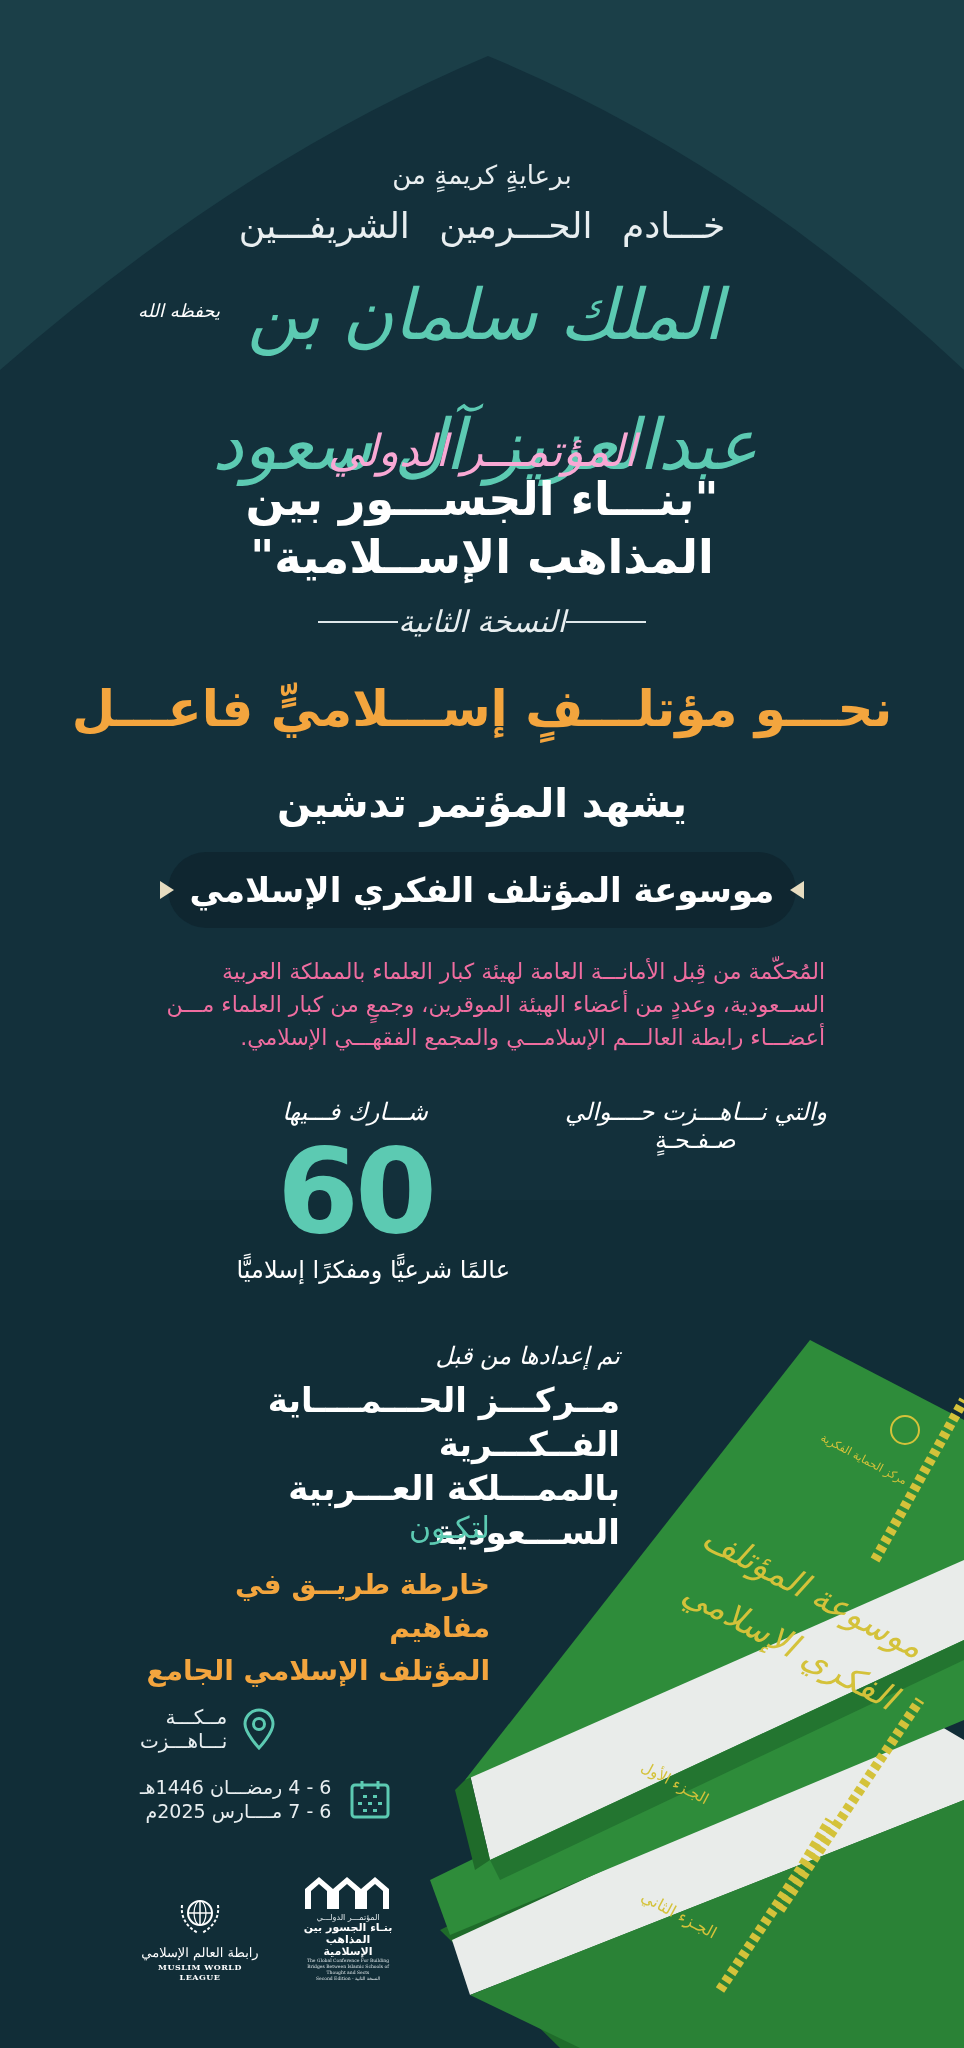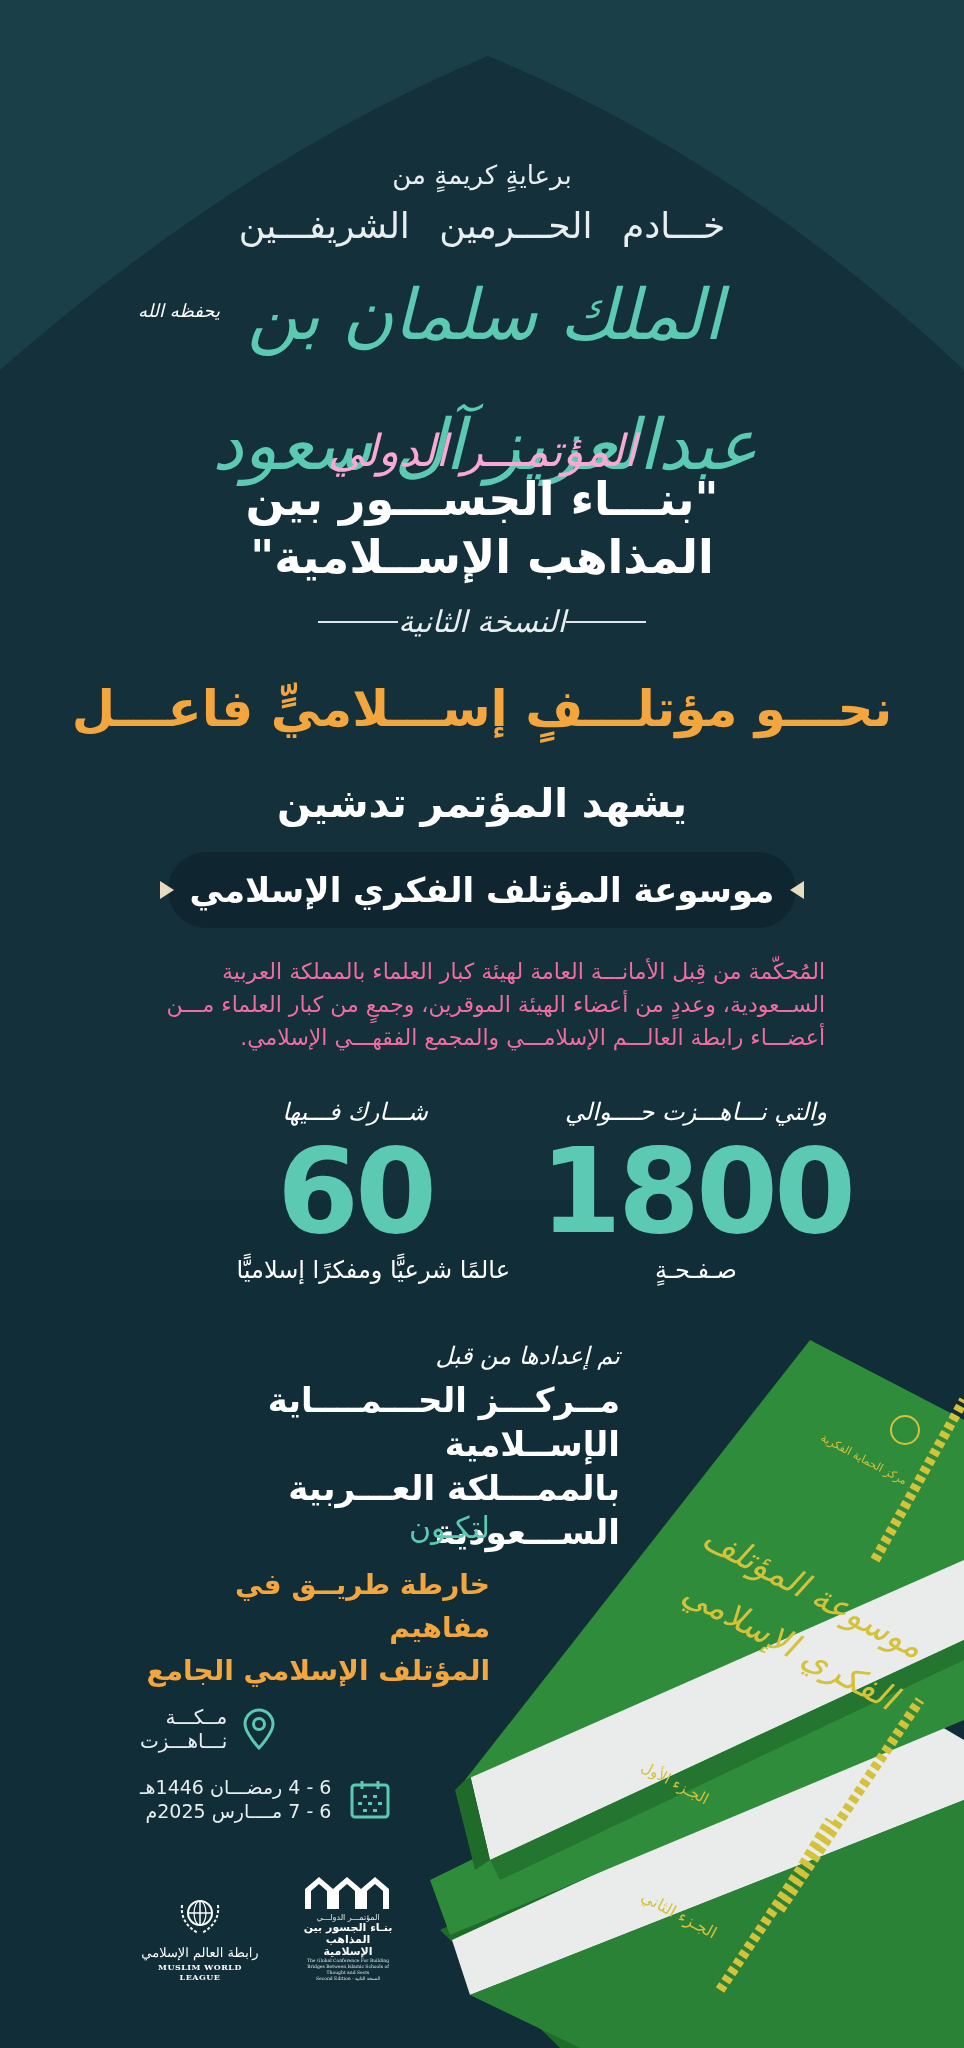--- a/index.html
+++ b/index.html
@@ -119,21 +119,20 @@
 <div class="abs pill rtl">
   <span class="pill-text">موسوعة المؤتلف الفكري الإسلامي</span>
 </div>
 <span class="pill-arrow arrow-left"></span>
 <span class="pill-arrow arrow-right"></span>
 
 <div class="abs rtl description">المُحكّمة من قِبل الأمانـــة العامة لهيئة كبار العلماء بالمملكة العربية الســعودية، وعددٍ من أعضاء الهيئة الموقرين، وجمعٍ من كبار العلماء مـــن أعضـــاء رابطة العالـــم الإسلامـــي والمجمع الفقهـــي الإسلامي.</div>
 
 <div class="abs rtl stat stat-pages">
   <div class="stat-caption">والتي نـــاهـــزت حــــوالي</div>
-  <div class="stat-number">1800</div>
   <div class="stat-unit">صـفـحـةٍ</div>
 </div>
 <div class="abs rtl stat stat-scholars">
   <div class="stat-caption">شـــارك فـــيها</div>
   <div class="stat-number">60</div>
   <div class="stat-unit">عالمًا شرعيًّا ومفكرًا إسلاميًّا</div>
 </div>
 
 <svg class="books" viewBox="0 0 964 2048">
 
@@ -156,21 +155,21 @@
     <text x="700" y="1545" fill="#d4c23a" font-size="34" font-style="italic" transform="rotate(28 700 1545)">موسوعة المؤتلف</text>
     <text x="680" y="1600" fill="#d4c23a" font-size="34" font-style="italic" transform="rotate(28 680 1600)">الفكري الإسلامي</text>
     <text x="820" y="1440" fill="#d4c23a" font-size="11" transform="rotate(28 820 1440)">مركز الحماية الفكرية</text>
     <circle cx="905" cy="1430" r="14" fill="none" stroke="#d4c23a" stroke-width="2"></circle>
     <text x="640" y="1770" fill="#d4c23a" font-size="15" transform="rotate(28 640 1770)">الجـزء الأول</text>
   </g>
 </svg>
 
 <div class="abs rtl prepared-by">تم إعدادها من قبل</div>
 <div class="abs rtl center-name">
-  <div>مــركـــز الحـــمــــاية الإســلامية</div>
+  <div>مــركـــز الحـــمــــاية الفــكـــرية</div>
   <div>بالممـــلكة العـــربية الســـعودية</div>
 </div>
 
 <div class="abs rtl to-be">لتكـون</div>
 <div class="abs rtl roadmap">
   <div>خارطة طريــق في مفاهيم</div>
   <div>المؤتلف الإسلامي الجامع</div>
 </div>
 
 <div class="abs location">

